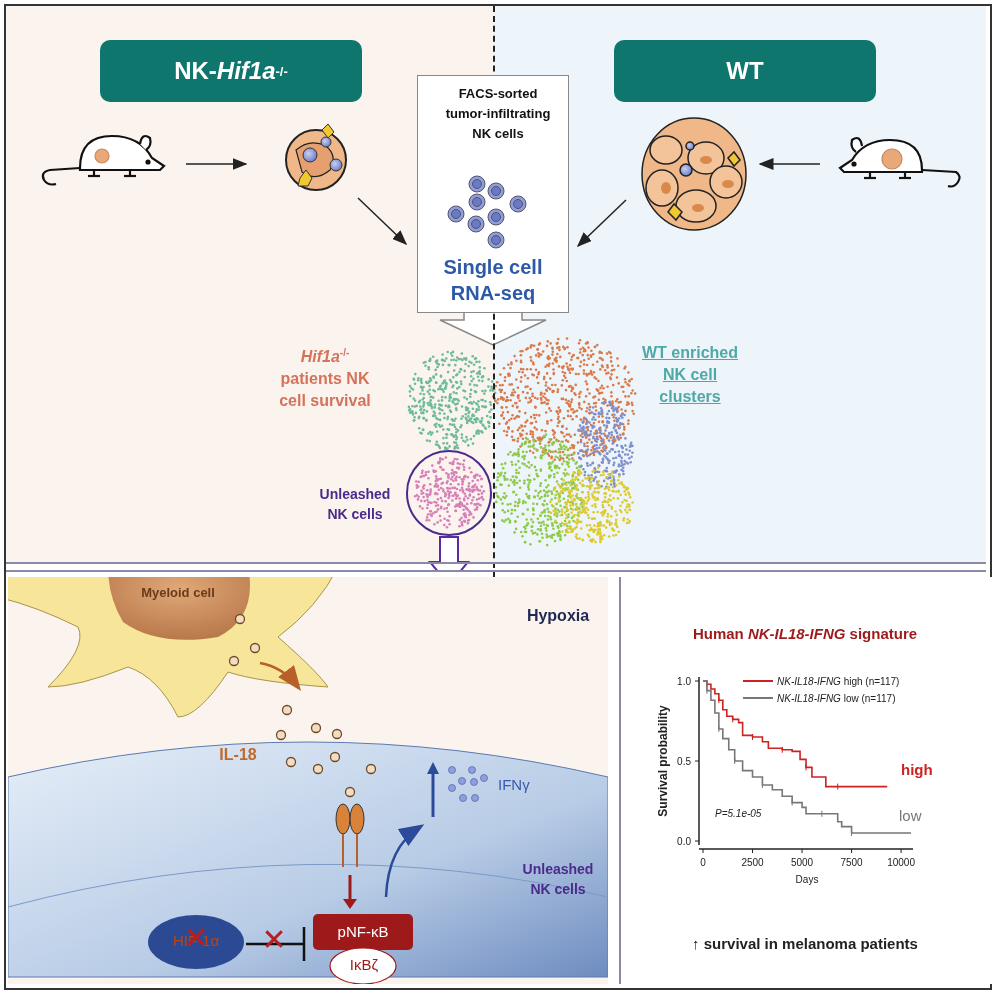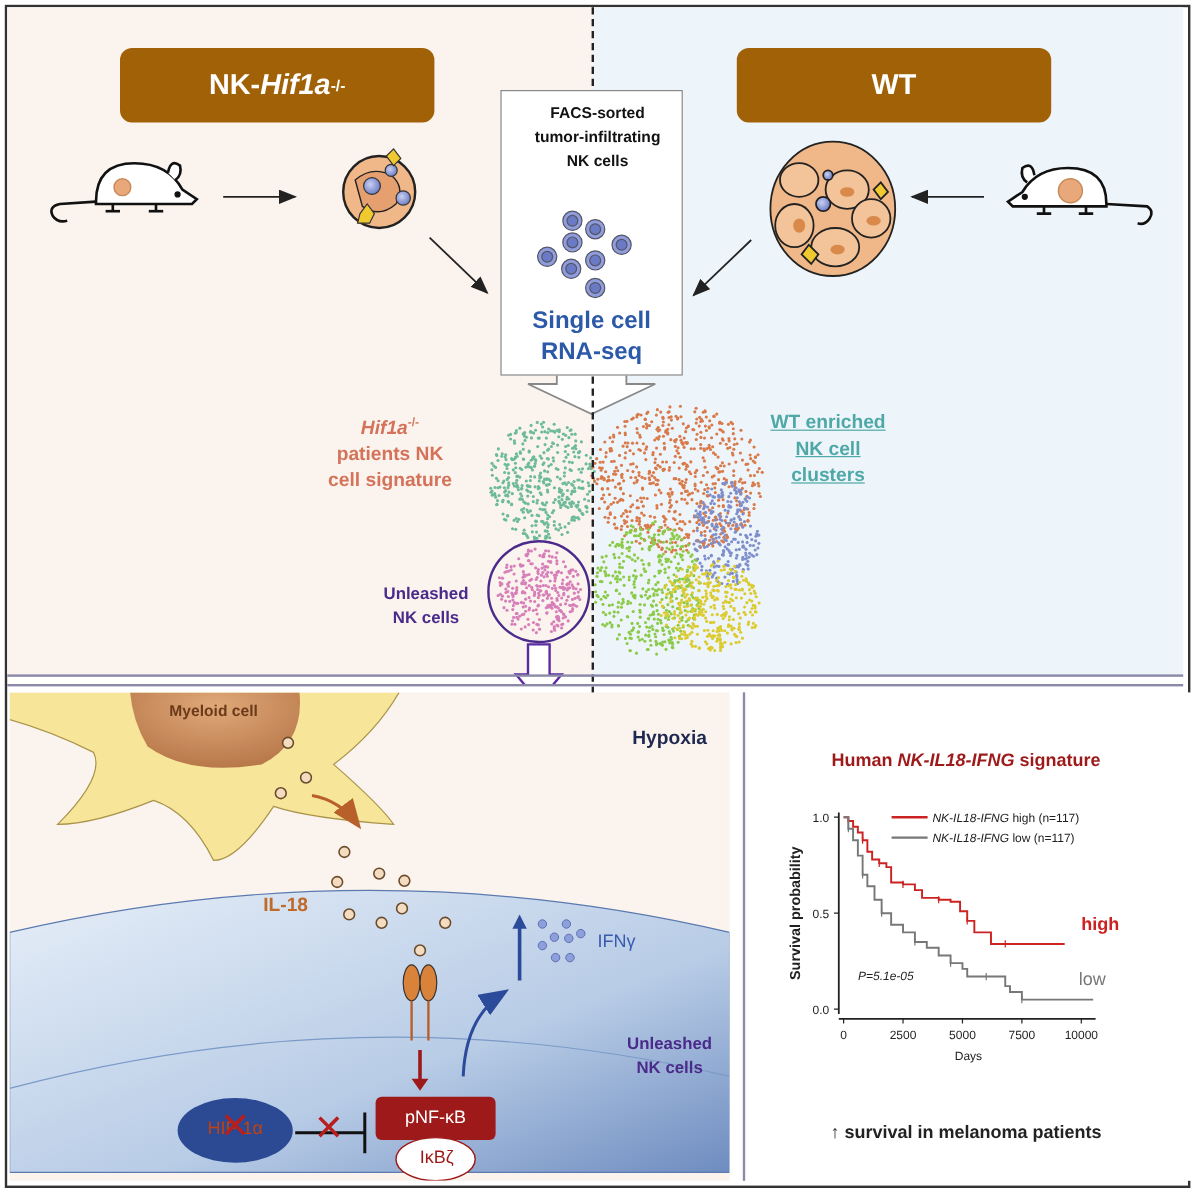--- a/index.html
+++ b/index.html
@@ -3,21 +3,21 @@
 <meta charset="utf-8">
 <style>
   html,body{margin:0;padding:0;background:#ffffff;}
   body{width:996px;height:996px;position:relative;overflow:hidden;font-family:"Liberation Sans",sans-serif;}
   .frame{position:absolute;left:4px;top:4px;width:988px;height:986px;border:2px solid #333;box-sizing:border-box;background:#fff;}
   .top-left{position:absolute;left:6px;top:6px;width:488px;height:558px;background:#fbf3ee;}
   .top-right{position:absolute;left:494px;top:6px;width:492px;height:558px;background:#eef5fa;}
   .vdash{position:absolute;left:493px;top:6px;height:572px;border-left:2px dashed #222;}
   .hline1{position:absolute;left:6px;top:562px;width:980px;height:0;border-top:2px solid #8a8aa8;}
   .hline2{position:absolute;left:6px;top:570px;width:980px;height:0;border-top:2px solid #8a8aa8;}
-  .pill{position:absolute;background:#a16207;color:#fff;border-radius:10px;font-weight:bold;font-size:24px;display:flex;align-items:center;justify-content:center;}
+  .pill{position:absolute;background:#0f766e;color:#fff;border-radius:10px;font-weight:bold;font-size:24px;display:flex;align-items:center;justify-content:center;}
   .pill sup{font-size:13px;}
   .center-box{position:absolute;left:417px;top:75px;width:152px;height:238px;background:#fff;border:1.5px solid #888;box-sizing:border-box;text-align:center;padding-left:10px;}
   .cb-title{font-weight:bold;font-size:13px;color:#111;line-height:20px;margin-top:8px;}
   .cb-sub{font-weight:bold;font-size:20px;color:#2c5aa8;line-height:26px;position:absolute;left:0;right:0;top:178px;}
   .lbl{position:absolute;font-weight:bold;text-align:center;}
   .bottom-left{position:absolute;left:8px;top:577px;width:600px;height:407px;background:#fbf3ee;overflow:hidden;}
   .bottom-right{position:absolute;left:619px;top:577px;width:368px;height:407px;background:#fff;border-left:2px solid #8a8aa8;padding-left:16px;}
   svg text{font-family:"Liberation Sans",sans-serif;}
 </style>
 </head>
@@ -2543,21 +2543,21 @@
   </svg>
   <div class="cb-sub">
     <div>Single cell</div>
     <div>RNA-seq</div>
   </div>
 </div>
 
 <div class="lbl" style="left:250px;top:342px;width:150px;font-size:16px;line-height:22px;color:#d4735a;">
   <div><i>Hif1a</i><sup style="font-size:10px;">-/-</sup></div>
   <div>patients NK</div>
-  <div>cell signature</div>
+  <div>cell survival</div>
 </div>
 <div class="lbl" style="left:630px;top:342px;width:120px;font-size:16px;line-height:22px;color:#4fa8a8;text-decoration:underline;">
   <div>WT enriched</div>
   <div>NK cell</div>
   <div>clusters</div>
 </div>
 <div class="lbl" style="left:300px;top:484px;width:110px;font-size:14px;line-height:20px;color:#4a2a8a;">
   <div>Unleashed</div>
   <div>NK cells</div>
 </div>

